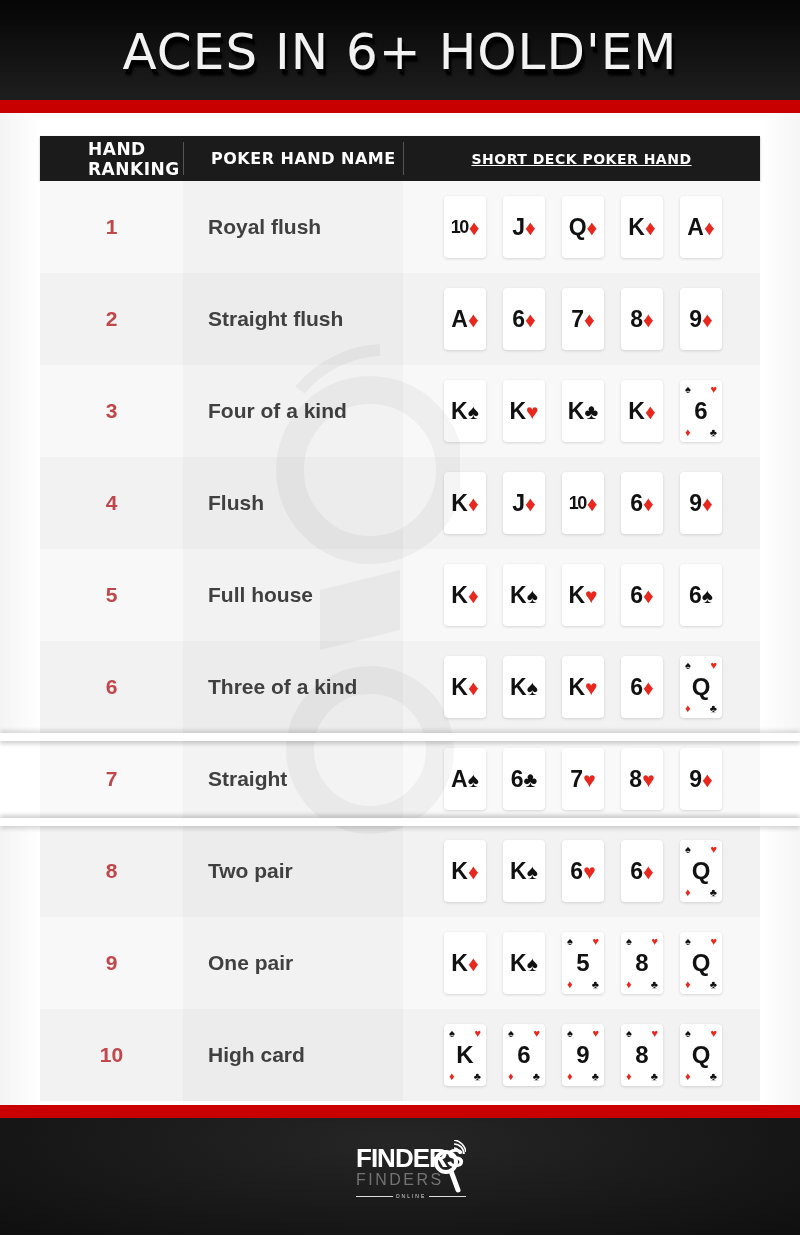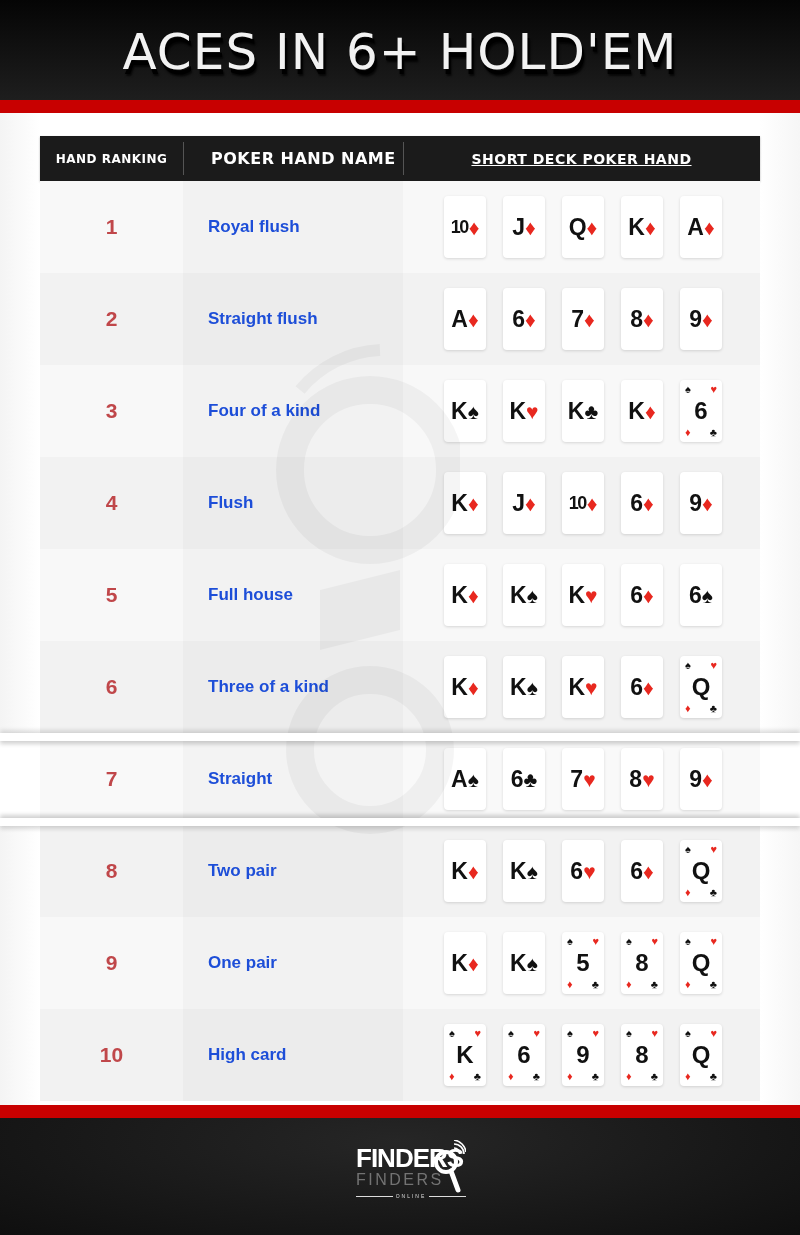--- a/index.html
+++ b/index.html
@@ -34,42 +34,42 @@
   }
   .thead {
     height: 45px; background: #1b1b1b; display: flex; align-items: center;
     position: relative; box-shadow: 0 1px 2px rgba(0,0,0,0.3);
   }
   .th {
     color: #ffffff; font-family: "DejaVu Sans", sans-serif; font-weight: bold;
     text-transform: uppercase; letter-spacing: 0.5px; height: 100%;
     display: flex; align-items: center;
   }
-  .th.rank { width: 143px; justify-content: center; font-size: 12px; }
+  .th.rank { width: 143px; justify-content: center; font-size: 17px; padding-left: 48px; }
   .th.name { width: 220px; padding-left: 28px; font-size: 16px; }
   .th.hand { width: 357px; justify-content: center; font-size: 14px; text-decoration: underline; }
   .sep {
     position: absolute; top: 6px; width: 1px; height: 33px; background: #555;
   }
   .sep.s1 { left: 143px; }
   .sep.s2 { left: 363px; }
 
   .row {
     height: 92px; display: flex; align-items: center; position: relative;
   }
   .row.odd { background: #f8f8f8; }
   .row.even { background: #f2f2f2; }
   .row .col-rank { width: 143px; height: 100%; display: flex; align-items: center; justify-content: center; }
   .row .col-name { width: 220px; height: 100%; display: flex; align-items: center; padding-left: 25px; background: rgba(0,0,0,0.025); }
   .row .col-hand { width: 357px; height: 100%; display: flex; align-items: center; padding-left: 41px; gap: 17px; }
   .rank-num {
     color: #c0474a; font-family: "Liberation Sans", sans-serif; font-weight: bold; font-size: 21px;
   }
   .hand-name {
-    color: #1d4ed8; font-family: "Liberation Sans", sans-serif; font-weight: bold; font-size: 17px;
+    color: #404040; font-family: "Liberation Sans", sans-serif; font-weight: bold; font-size: 21px;
   }
 
   .row.highlight {
     background: #f9f9f9;
   }
   .hl-bar {
     position: absolute; left: 0; width: 800px; height: 8px; background: #ffffff;
     z-index: 3;
   }
   .hl-bar.top { top: 733px; box-shadow: 0 3px 4px rgba(0,0,0,0.18), 0 -3px 4px rgba(0,0,0,0.12); }

